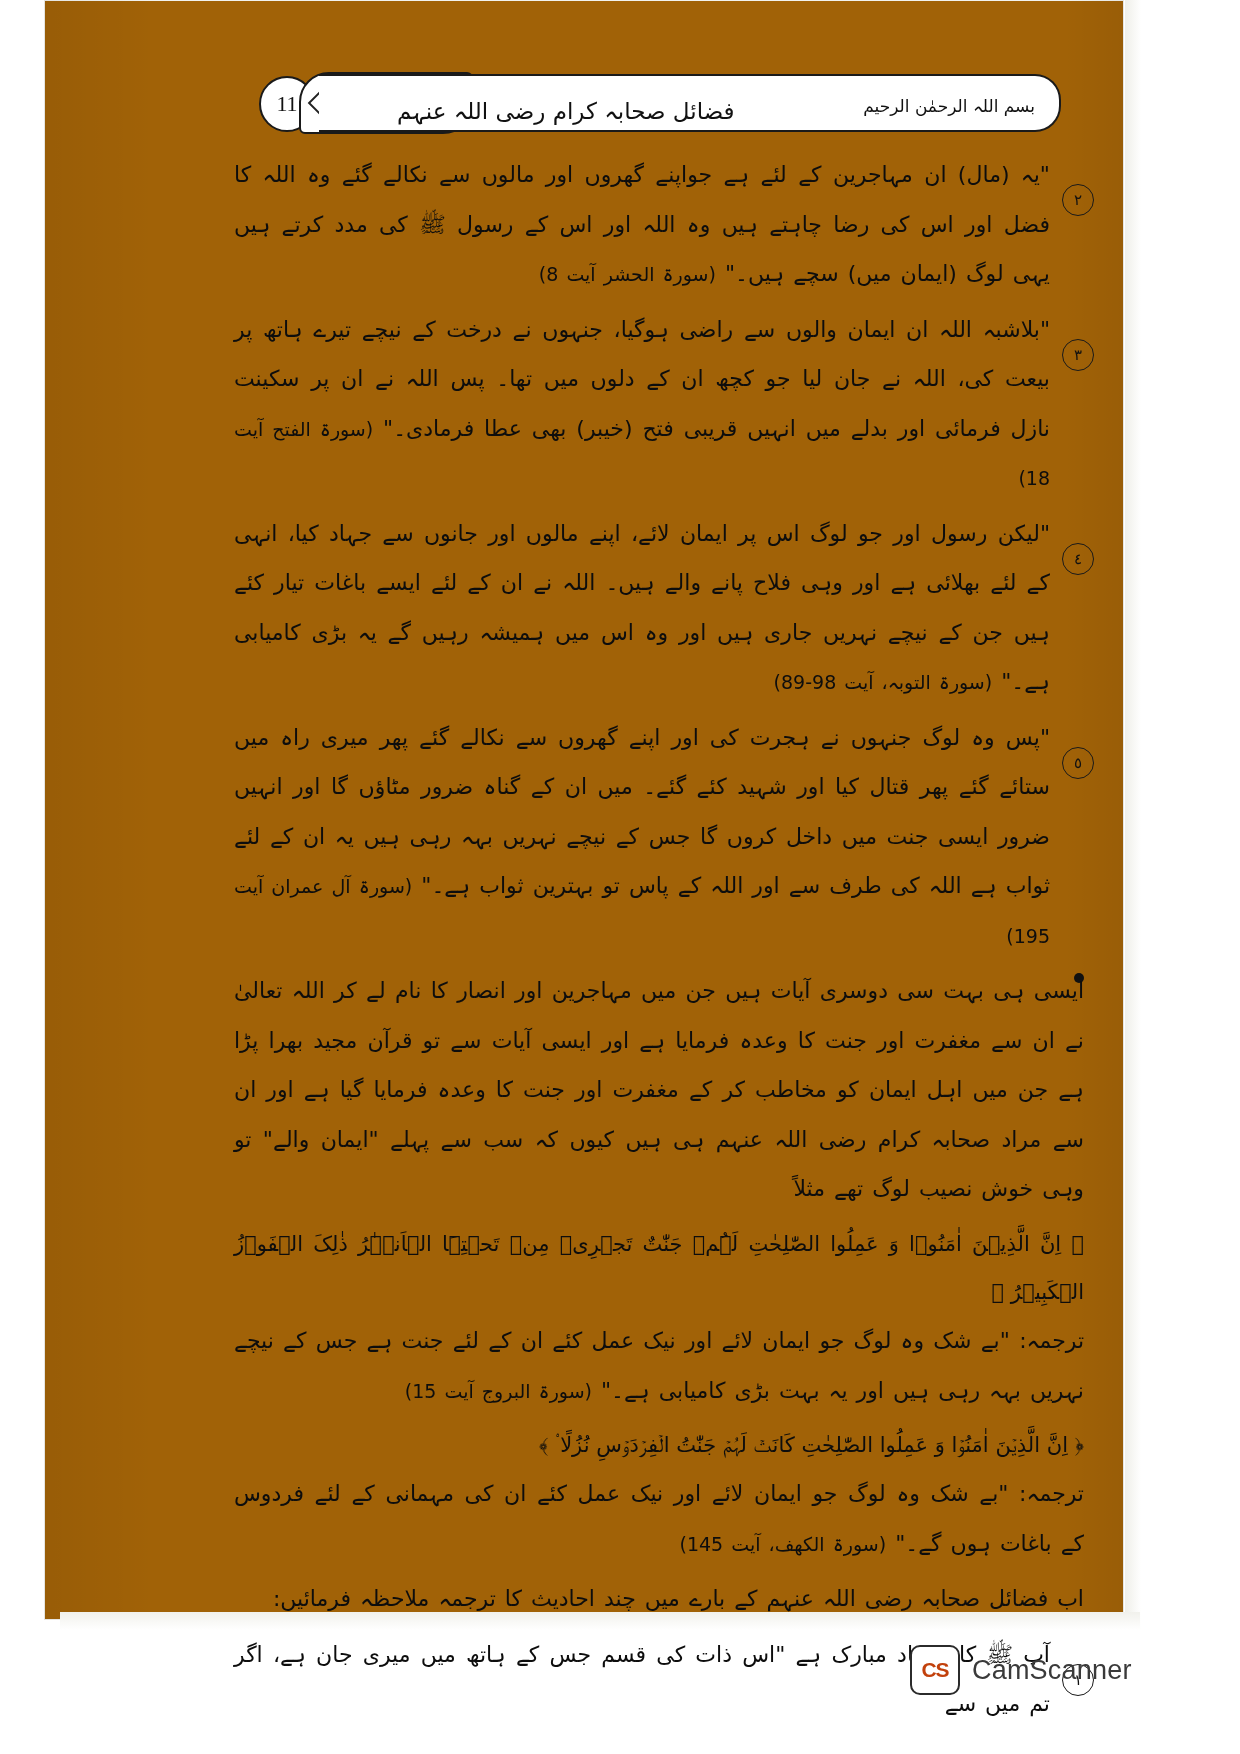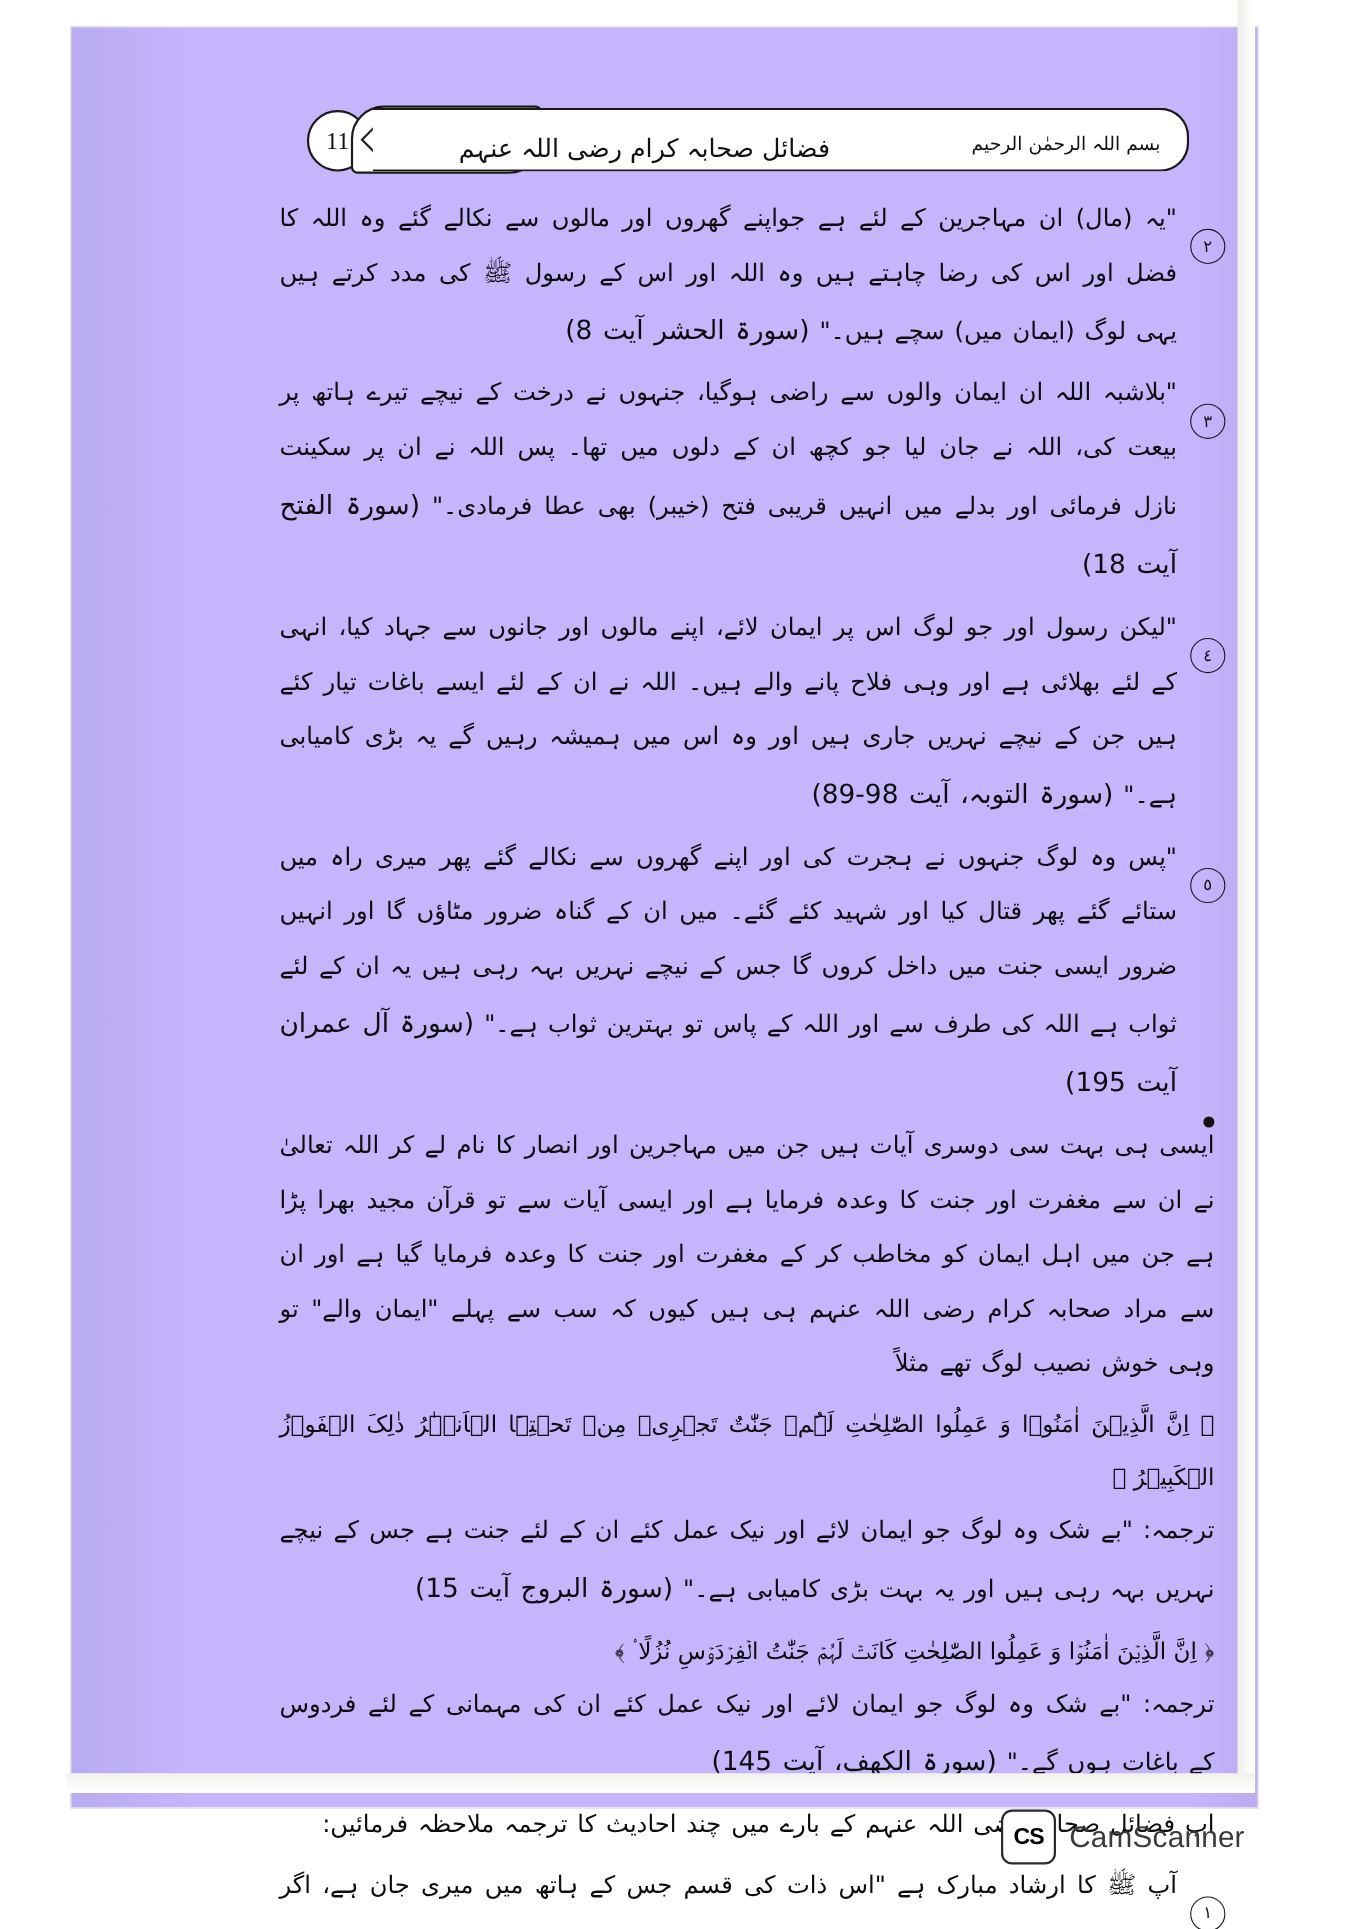--- a/index.html
+++ b/index.html
@@ -11,27 +11,26 @@
     width: 1240px;
     height: 1754px;
     position: relative;
     font-family: "DejaVu Sans", sans-serif;
     overflow: hidden;
   }
 
   
   .page-sheet {
     position: absolute;
-    left: 64px;
+    left: 44px;
     top: 0;
     width: 1080px;
     height: 1620px;
-    background: #c4b5fd;
+    background: #a16207;
     box-shadow: 0 0 0 1px #f2f2ee inset;
-    margin-top: 24px;
   }
   .page-sheet::before {
     
     content: "";
     position: absolute;
     left: 0; top: 0; bottom: 0;
     width: 110px;
     background: linear-gradient(to right, rgba(0,0,0,0.055), rgba(0,0,0,0.0));
     pointer-events: none;
   }
@@ -193,39 +192,39 @@
     letter-spacing: 0px;
     word-spacing: 2px;
   }
   .arabic {
     font-family: "DejaVu Sans", sans-serif;
     direction: rtl;
     font-size: 21px;
     line-height: 2.3;
     color: #0d0d0d;
   }
-  .ref { font-size: 24px; }
+  .ref { font-size: 19px; }
   .block-plain { padding-right: 10px; }
 
   
   .cam-watermark {
     position: absolute;
     left: 910px;
     top: 1645px;
     display: flex;
     align-items: center;
     gap: 12px;
   }
   .cam-logo {
     width: 46px;
     height: 46px;
     border-radius: 10px;
     background: #ffffff;
     border: 2px solid #2b2b2b;
-    color: #000000;
+    color: #c2410c;
     font-family: "Liberation Sans", sans-serif;
     font-weight: bold;
     font-size: 21px;
     display: flex;
     align-items: center;
     justify-content: center;
     letter-spacing: -1px;
   }
   .cam-text {
     font-family: Liberation Sans, sans-serif;

